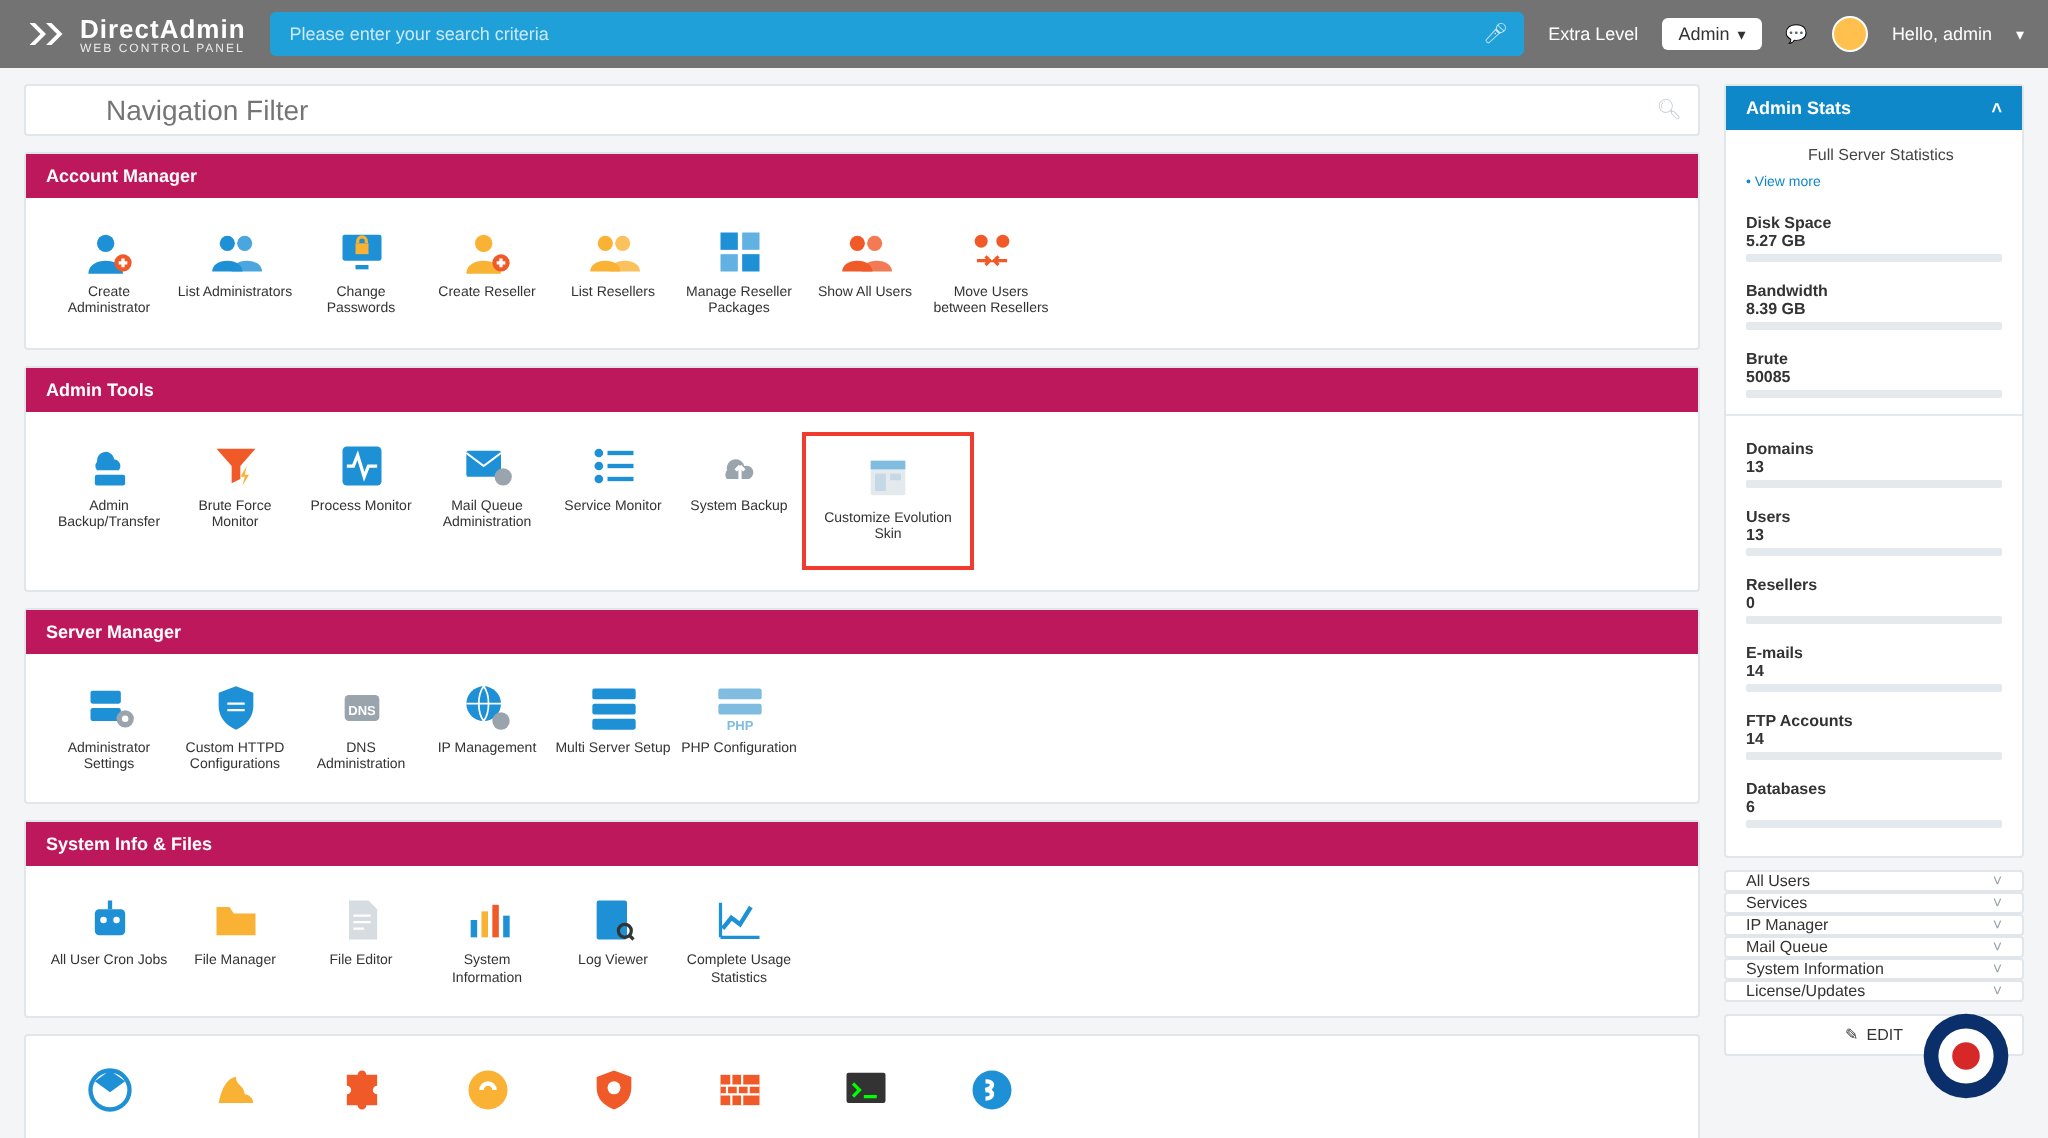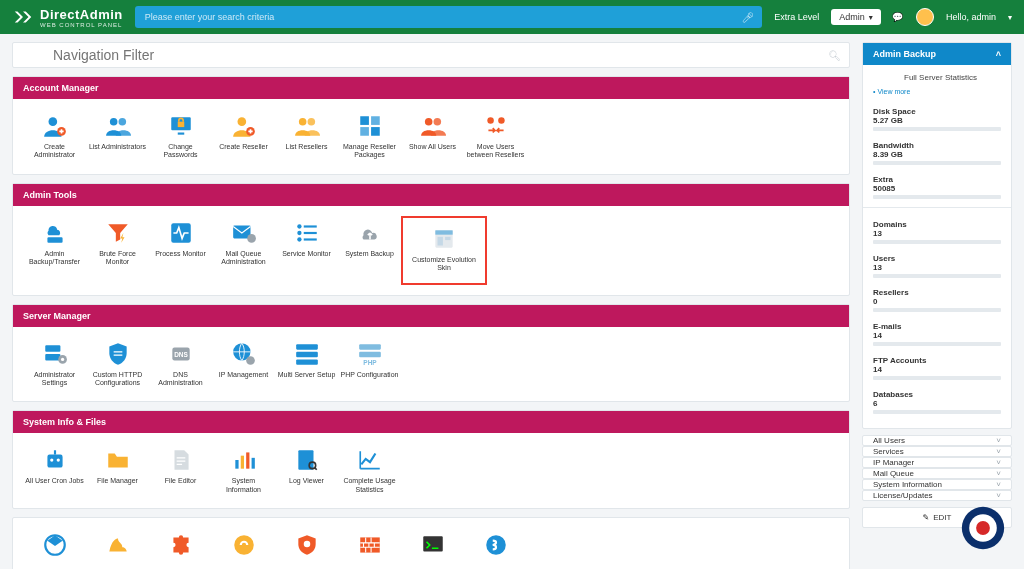--- a/index.html
+++ b/index.html
@@ -1,18 +1,18 @@
 <!DOCTYPE html>
 <html><head>
 <meta charset="utf-8">
 <style>
 * { box-sizing: border-box; margin: 0; padding: 0; font-family: Arial, Helvetica, sans-serif; }
 body { background: #f3f5f7; font-size: 10px; color: #333; }
 
-.topbar { background: #15803d; height: 34px; display: flex; align-items: center; padding: 0 12px; gap: 12px; }
+.topbar { background: #737373; height: 34px; display: flex; align-items: center; padding: 0 12px; gap: 12px; }
 .logo { display: flex; align-items: center; gap: 6px; color: #fff; }
 .logo-mark { width: 22px; height: 22px; }
 .logo-text .title { font-size: 13px; font-weight: bold; letter-spacing: 0.5px; }
 .logo-text .sub { font-size: 6px; letter-spacing: 1px; opacity: 0.85; }
 .search-wrap { flex: 1; position: relative; }
 .search-input { width: 100%; height: 22px; border: none; border-radius: 3px; background: #1fa0d8; color: #fff; padding: 0 10px; font-size: 9px; }
 .search-input::placeholder { color: #cde9f7; }
 .search-mic { position: absolute; right: 8px; top: 50%; transform: translateY(-50%); color: #cde9f7; }
 .top-right { display: flex; align-items: center; gap: 12px; color: #fff; font-size: 9px; }
 .access-badge { background: #fff; color: #333; padding: 3px 8px; border-radius: 3px; display: inline-flex; align-items: center; gap: 4px; font-size: 9px; }
@@ -452,39 +452,39 @@
               </div>
             </div>
           </div>
         </div>
       </div>
   </div>
 
   <div class="side">
     <div class="side-panel">
       <div class="side-head">
-        <span>Admin Backup</span>
+        <span>Admin Stats</span>
         <span>˄</span>
       </div>
       <div class="side-body">
         <div class="side-sub">Full Server Statistics</div>
         <a class="view-more">• View more</a>
         <div id="usage-stats">
             <div class="stat-row">
               <span class="stat-label">Disk Space</span>
               <span class="stat-val">5.27 GB</span>
             </div>
             <div class="stat-bar"></div>
             <div class="stat-row">
               <span class="stat-label">Bandwidth</span>
               <span class="stat-val">8.39 GB</span>
             </div>
             <div class="stat-bar"></div>
             <div class="stat-row">
-              <span class="stat-label">Extra</span>
+              <span class="stat-label">Brute</span>
               <span class="stat-val">50085</span>
             </div>
             <div class="stat-bar"></div>
           </div>
         <div class="side-divider"></div>
         <div id="count-stats">
             <div class="stat-row">
               <span class="stat-label">Domains</span>
               <span class="stat-val">13</span>
             </div>

